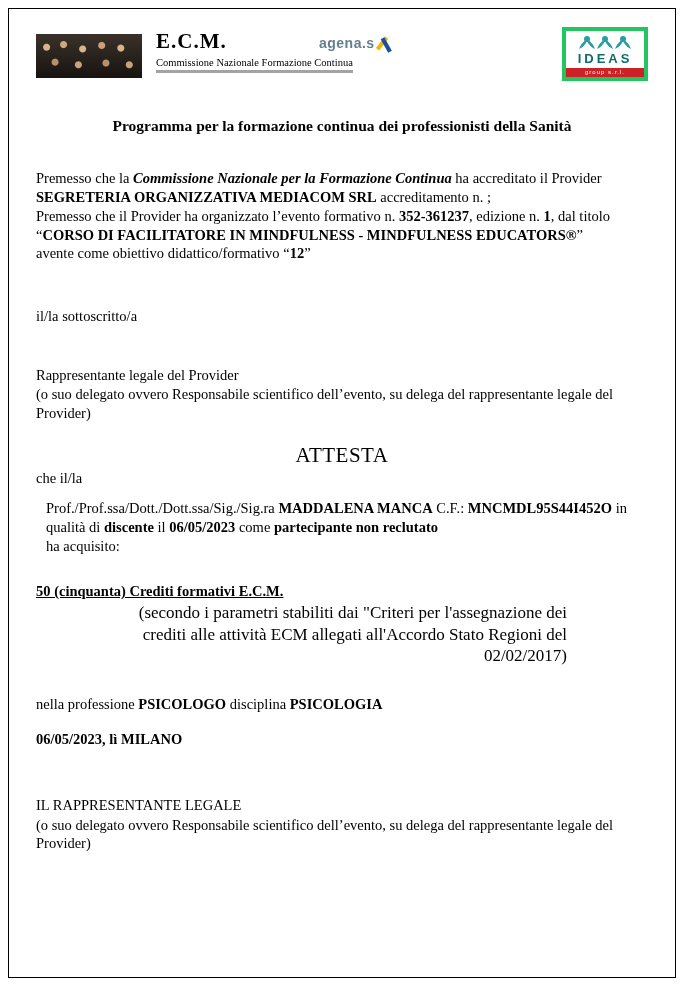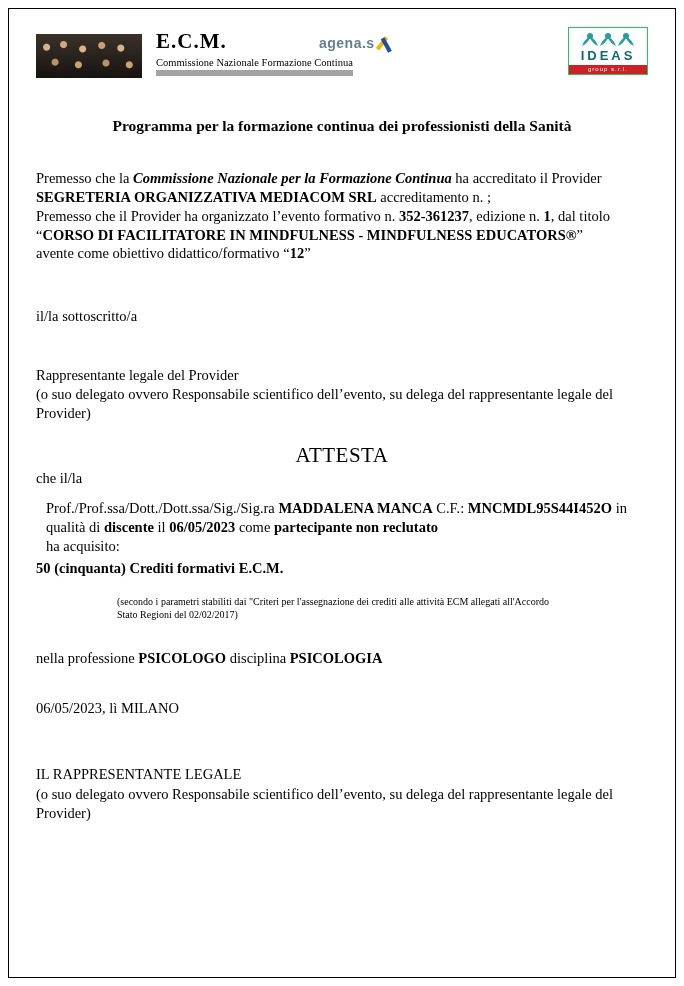--- a/index.html
+++ b/index.html
@@ -33,31 +33,31 @@
       radial-gradient(circle at 18% 64%, #b8906a 0 3px, rgba(0,0,0,0) 4px),
       radial-gradient(circle at 40% 70%, #caa27a 0 3px, rgba(0,0,0,0) 4px),
       radial-gradient(circle at 66% 66%, #b8906a 0 3px, rgba(0,0,0,0) 4px),
       radial-gradient(circle at 88% 70%, #caa27a 0 3px, rgba(0,0,0,0) 4px),
       linear-gradient(180deg, #3a322a 0%, #171310 100%);
   }
   .ecm { position: absolute; left: 120px; top: 2px; }
   .ecm-title { font-size: 21px; font-weight: bold; letter-spacing: 1px; }
   .ecm-subtitle {
     font-size: 10.5px; margin-top: 3px; padding-bottom: 2px;
-    border-bottom: 6px solid #a3a3a3; white-space: nowrap;
+    border-bottom: 3px solid #a3a3a3; white-space: nowrap;
   }
   .agenas { position: absolute; left: 283px; top: 8px; display: flex; gap: 0; }
   .agenas-text {
     font-family: "Liberation Sans", sans-serif;
     font-size: 14px; font-weight: bold; color: #64808f; letter-spacing: .5px;
   }
   .agenas-mark { width: 20px; height: 20px; }
   .ideas {
     position: absolute; right: 0; top: 0;
-    width: 78px; border: 1px solid #22c55e; background: #fff; text-align: center;
+    width: 78px; border: 4px solid #22c55e; background: #fff; text-align: center;
   }
   .ideas-flowers { padding-top: 3px; line-height: 0; }
   .ideas-text {
     font-family: "Liberation Sans", sans-serif;
     font-size: 13px; font-weight: bold; color: #0f6b6e; letter-spacing: 3px;
     margin: 1px 0 2px;
   }
   .ideas-bar {
     background: #cc2127; color: #fff;
     font-family: "Liberation Sans", sans-serif;
@@ -67,27 +67,27 @@
   
   .title { font-size: 15.5px; font-weight: bold; text-align: center; margin: 26px 0 0; }
   .para { font-size: 14.5px; line-height: 1.3; margin: 0; }
   .premesso { margin-top: 34px; }
   .center { text-align: left; }
   .sottoscritto { margin-top: 44px; }
   .rapp { margin-top: 40px; }
   .attesta { font-size: 21px; text-align: center; margin: 20px 0 0; letter-spacing: .5px; }
   .cheilla { margin-top: 1px; }
   .discente { margin-top: 12px; padding: 0 10px; }
-  .crediti { margin-top: 3px; font-weight: bold; }
+  .crediti { margin-top: 26px; font-weight: bold; text-decoration: underline; }
   .crediti-note {
-    font-size: 10px; line-height: 1.28; text-align: left;
-    max-width: 450px; margin: 18px auto 0;
+    font-size: 17px; line-height: 1.28; text-align: right;
+    max-width: 450px; margin: 1px auto 0;
   }
   .professione { margin-top: 28px; }
-  .data-luogo { margin-top: 31px; }
+  .data-luogo { margin-top: 16px; font-weight: bold; }
   .firma { margin-top: 47px; }
   .firma-note { margin-top: 1px; }
 </style>
 </head>
 <body>
 
 <div class="page">
 
   <div class="header">
     <div class="photo"></div>

